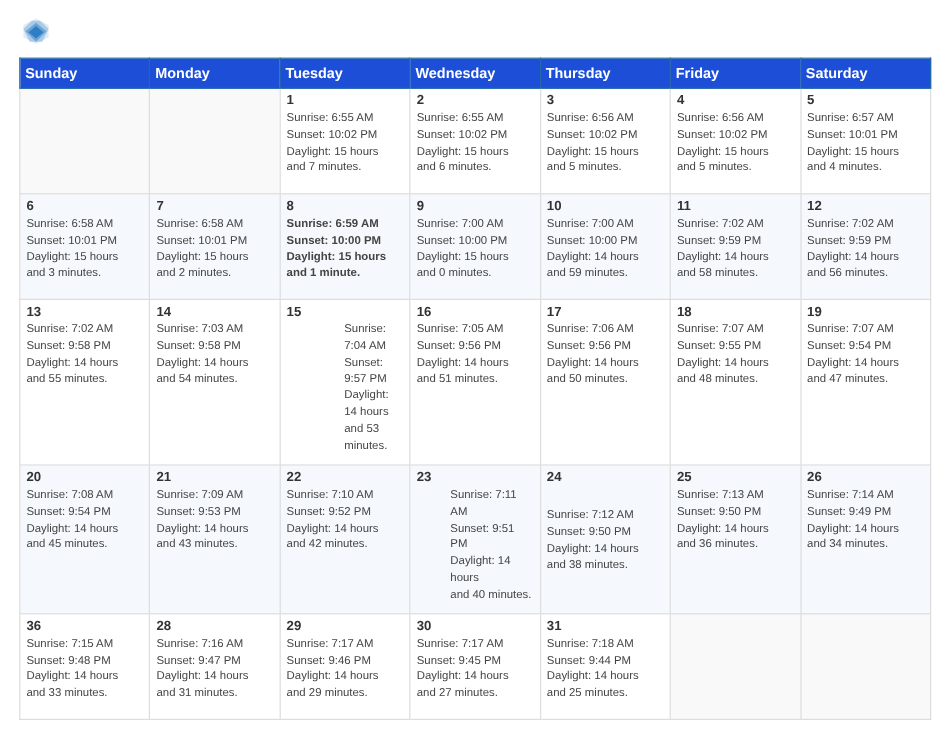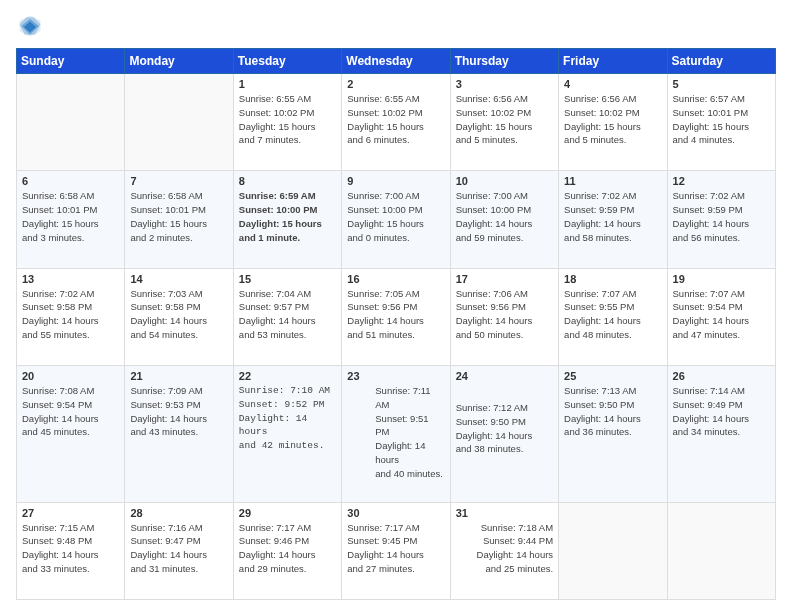--- a/index.html
+++ b/index.html
@@ -232,21 +232,21 @@
           </td>
           <td>
             <span class="day-num">14</span>
             <div class="day-info" style="white-space: pre-line;">Sunrise: 7:03 AM
 Sunset: 9:58 PM
 Daylight: 14 hours
 and 54 minutes.</div>
           </td>
           <td>
             <span class="day-num">15</span>
-            <div class="day-info" style="white-space: pre-line;">Sunrise: 7:04 AM
+            <div class="day-info" style="white-space: pre-line; margin-left: 48px;">Sunrise: 7:04 AM
 Sunset: 9:57 PM
 Daylight: 14 hours
 and 53 minutes.</div>
           </td>
           <td>
             <span class="day-num">16</span>
             <div class="day-info" style="white-space: pre-line;">Sunrise: 7:05 AM
 Sunset: 9:56 PM
 Daylight: 14 hours
 and 51 minutes.</div>
@@ -283,21 +283,21 @@
           </td>
           <td>
             <span class="day-num">21</span>
             <div class="day-info" style="white-space: pre-line;">Sunrise: 7:09 AM
 Sunset: 9:53 PM
 Daylight: 14 hours
 and 43 minutes.</div>
           </td>
           <td>
             <span class="day-num">22</span>
-            <div class="day-info" style="white-space: pre-line; font-family: Liberation Mono, monospace;">Sunrise: 7:10 AM
+            <div class="day-info" style="white-space: pre-line;">Sunrise: 7:10 AM
 Sunset: 9:52 PM
 Daylight: 14 hours
 and 42 minutes.</div>
           </td>
           <td>
             <span class="day-num">23</span>
             <div class="day-info" style="white-space: pre-line; margin-left: 28px;">Sunrise: 7:11 AM
 Sunset: 9:51 PM
 Daylight: 14 hours
 and 40 minutes.</div>
@@ -319,21 +319,21 @@
           <td>
             <span class="day-num">26</span>
             <div class="day-info" style="white-space: pre-line;">Sunrise: 7:14 AM
 Sunset: 9:49 PM
 Daylight: 14 hours
 and 34 minutes.</div>
           </td>
         </tr>
         <tr>
           <td>
-            <span class="day-num">27</span>
+            <span class="day-num">36</span>
             <div class="day-info" style="white-space: pre-line;">Sunrise: 7:15 AM
 Sunset: 9:48 PM
 Daylight: 14 hours
 and 33 minutes.</div>
           </td>
           <td>
             <span class="day-num">28</span>
             <div class="day-info" style="white-space: pre-line;">Sunrise: 7:16 AM
 Sunset: 9:47 PM
 Daylight: 14 hours
@@ -348,21 +348,21 @@
           </td>
           <td>
             <span class="day-num">30</span>
             <div class="day-info" style="white-space: pre-line;">Sunrise: 7:17 AM
 Sunset: 9:45 PM
 Daylight: 14 hours
 and 27 minutes.</div>
           </td>
           <td>
             <span class="day-num">31</span>
-            <div class="day-info" style="white-space: pre-line; text-align: right;">Sunrise: 7:18 AM
+            <div class="day-info" style="white-space: pre-line;">Sunrise: 7:18 AM
 Sunset: 9:44 PM
 Daylight: 14 hours
 and 25 minutes.</div>
           </td>
           <td class="empty"></td>
           <td class="empty"></td>
         </tr>
       </tbody>
   </table>
 </div>

